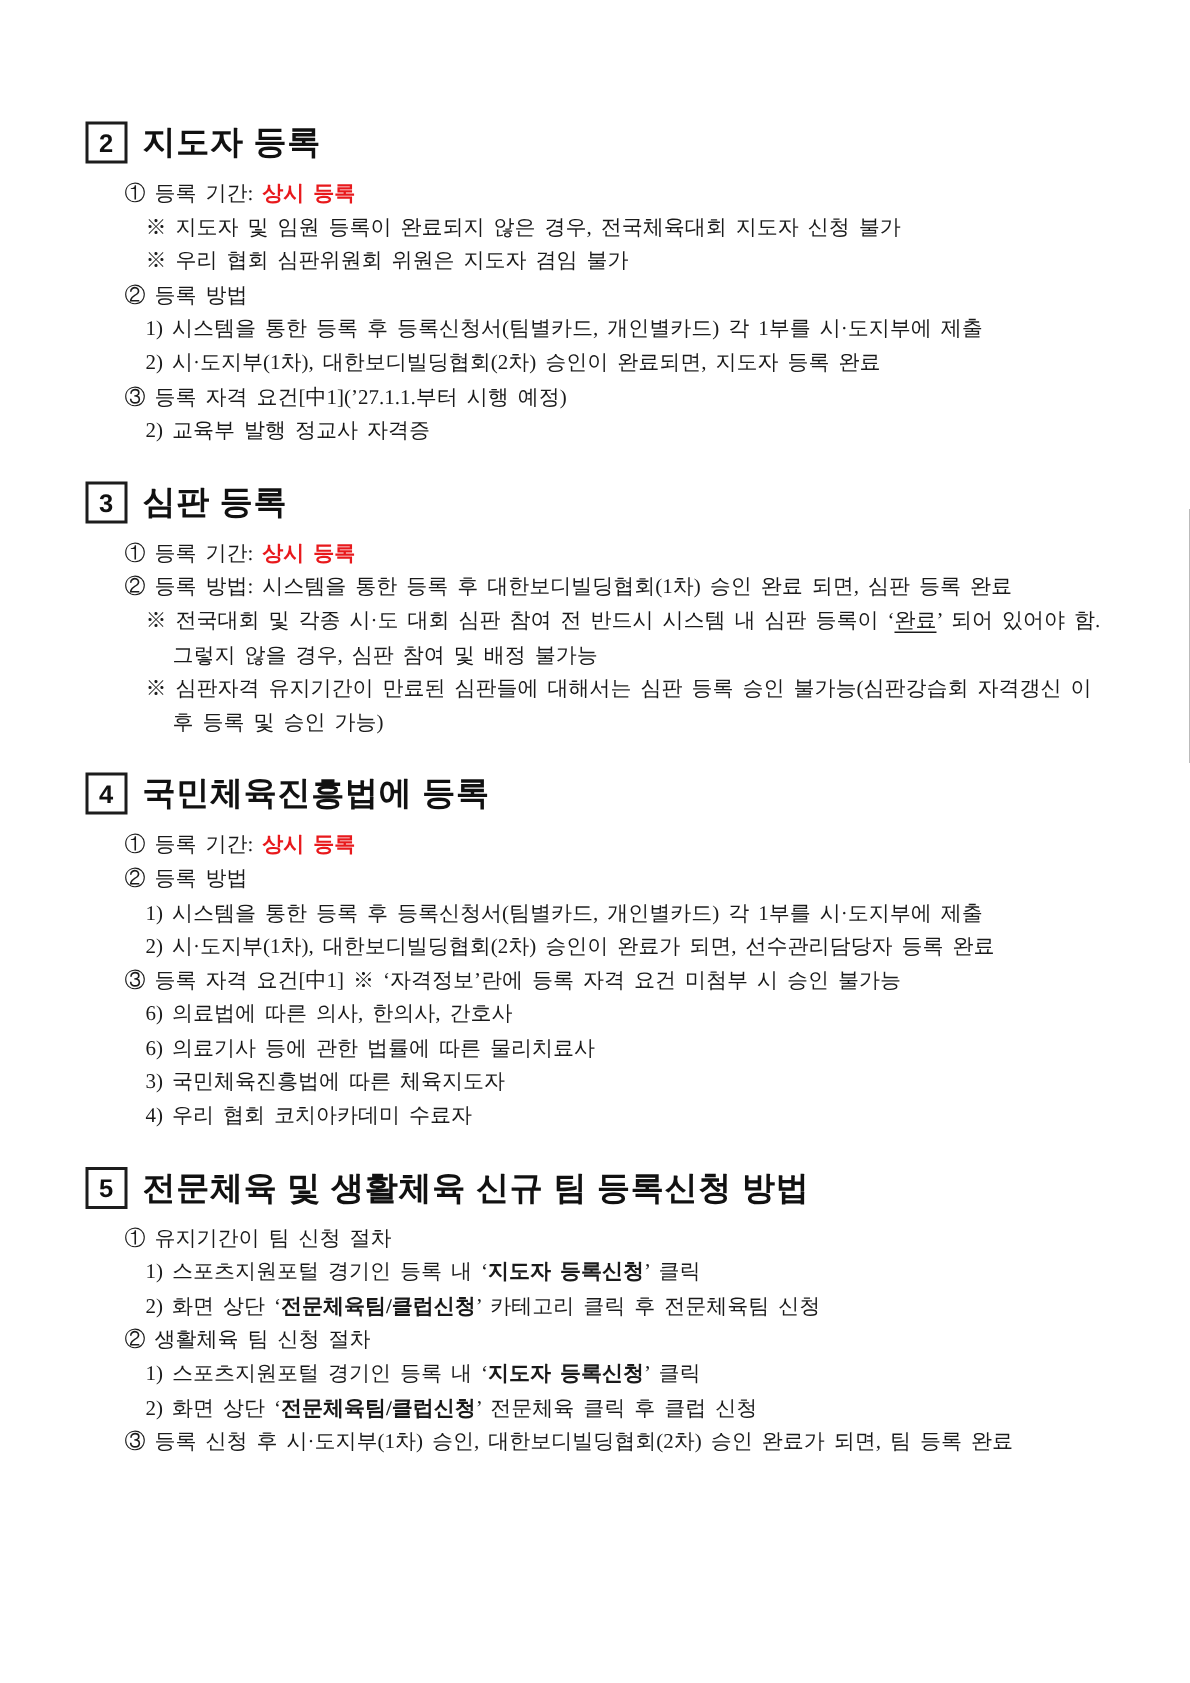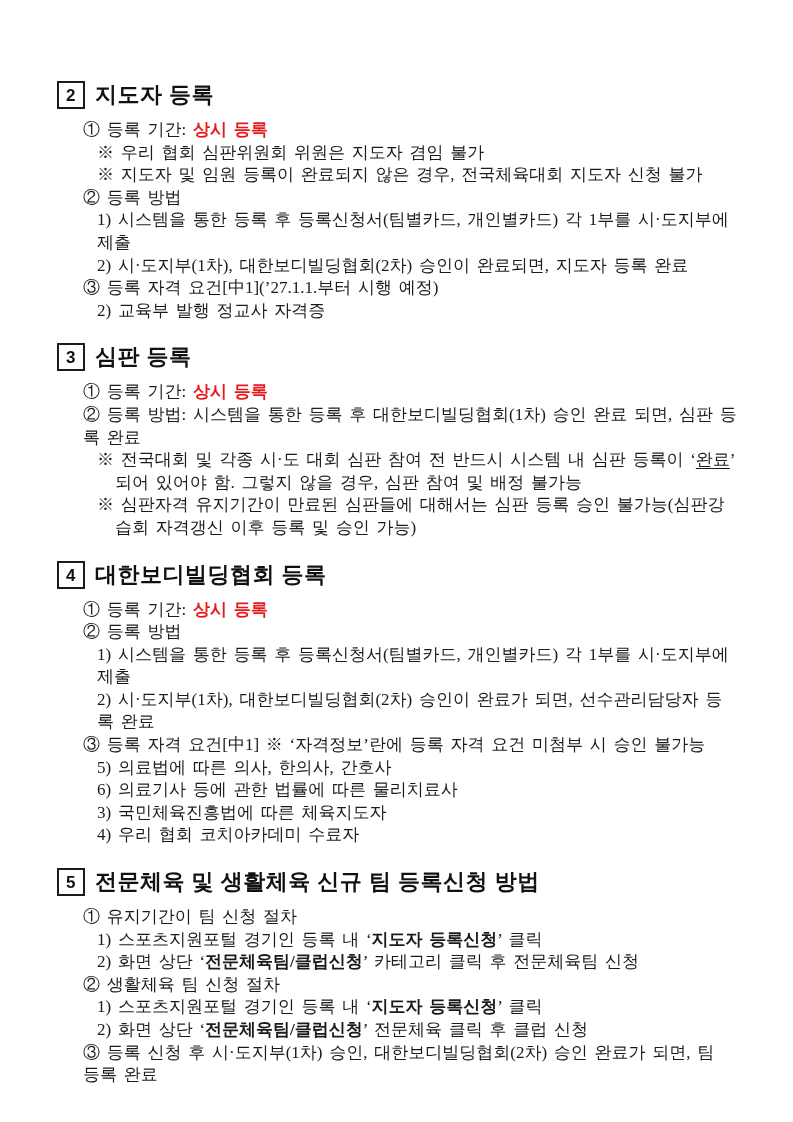--- a/index.html
+++ b/index.html
@@ -36,21 +36,21 @@
   .numbox {
     display: inline-block;
     border: 2px solid #1c1c1c;
     font-size: 17px;
     line-height: 1;
     padding: 4px 7px 3px 7px;
     font-weight: bold;
   }
   .line {
     margin: 0;
-    font-size: 17px;
+    font-size: 14px;
     line-height: 22.6px;
     word-spacing: 2.5px;
     letter-spacing: 0px;
     color: var(--ink);
   }
   .ind1 { padding-left: 26px; }
   .ind2 { padding-left: 40px; }
   .hang { padding-left: 58px; text-indent: -18px; }
   .s-red { color: var(--red); font-weight: bold; }
   .s-bold { font-weight: bold; margin-top: 20px; }
@@ -59,49 +59,49 @@
 </head>
 <body>
 
 <div class="page">
     <section class="section">
       <h2>
         <span class="numbox">2</span>
         <span>지도자 등록</span>
       </h2>
       <p class="line ind1"><span>① 등록 기간: </span><span class="s-red">상시 등록</span></p>
+      <p class="line ind2"><span>※ 지도자 및 임원 등록이 완료되지 않은 경우, 전국체육대회 지도자 신청 불가</span></p>
       <p class="line ind2"><span>※ 우리 협회 심판위원회 위원은 지도자 겸임 불가</span></p>
-      <p class="line ind2"><span>※ 지도자 및 임원 등록이 완료되지 않은 경우, 전국체육대회 지도자 신청 불가</span></p>
       <p class="line ind1"><span>② 등록 방법</span></p>
       <p class="line ind2"><span>1) 시스템을 통한 등록 후 등록신청서(팀별카드, 개인별카드) 각 1부를 시·도지부에 제출</span></p>
       <p class="line ind2"><span>2) 시·도지부(1차), 대한보디빌딩협회(2차) 승인이 완료되면, 지도자 등록 완료</span></p>
       <p class="line ind1"><span>③ 등록 자격 요건[中1](’27.1.1.부터 시행 예정)</span></p>
       <p class="line ind2"><span>2) 교육부 발행 정교사 자격증</span></p>
     </section>
     <section class="section">
       <h2>
         <span class="numbox">3</span>
         <span>심판 등록</span>
       </h2>
       <p class="line ind1"><span>① 등록 기간: </span><span class="s-red">상시 등록</span></p>
       <p class="line ind1"><span>② 등록 방법: 시스템을 통한 등록 후 대한보디빌딩협회(1차) 승인 완료 되면, 심판 등록 완료</span></p>
       <p class="line ind2 hang"><span>※ 전국대회 및 각종 시·도 대회 심판 참여 전 반드시 시스템 내 심판 등록이 ‘</span><span class="s-underline">완료</span><span>’ 되어 있어야 함. 그렇지 않을 경우, 심판 참여 및 배정 불가능</span></p>
       <p class="line ind2 hang"><span>※ 심판자격 유지기간이 만료된 심판들에 대해서는 심판 등록 승인 불가능(심판강습회 자격갱신 이후 등록 및 승인 가능)</span></p>
     </section>
     <section class="section">
       <h2>
         <span class="numbox">4</span>
-        <span>대한보디빌딩협회 등록</span>
+        <span>국민체육진흥법에 등록</span>
       </h2>
       <p class="line ind1"><span>① 등록 기간: </span><span class="s-red">상시 등록</span></p>
       <p class="line ind1"><span>② 등록 방법</span></p>
       <p class="line ind2"><span>1) 시스템을 통한 등록 후 등록신청서(팀별카드, 개인별카드) 각 1부를 시·도지부에 제출</span></p>
       <p class="line ind2"><span>2) 시·도지부(1차), 대한보디빌딩협회(2차) 승인이 완료가 되면, 선수관리담당자 등록 완료</span></p>
       <p class="line ind1"><span>③ 등록 자격 요건[中1] ※ ‘자격정보’란에 등록 자격 요건 미첨부 시 승인 불가능</span></p>
-      <p class="line ind2"><span>5) 의료법에 따른 의사, 한의사, 간호사</span></p>
+      <p class="line ind2"><span>6) 의료법에 따른 의사, 한의사, 간호사</span></p>
       <p class="line ind2"><span>6) 의료기사 등에 관한 법률에 따른 물리치료사</span></p>
       <p class="line ind2"><span>3) 국민체육진흥법에 따른 체육지도자</span></p>
       <p class="line ind2"><span>4) 우리 협회 코치아카데미 수료자</span></p>
     </section>
     <section class="section">
       <h2>
         <span class="numbox">5</span>
         <span>전문체육 및 생활체육 신규 팀 등록신청 방법</span>
       </h2>
       <p class="line ind1"><span>① 유지기간이 팀 신청 절차</span></p>

